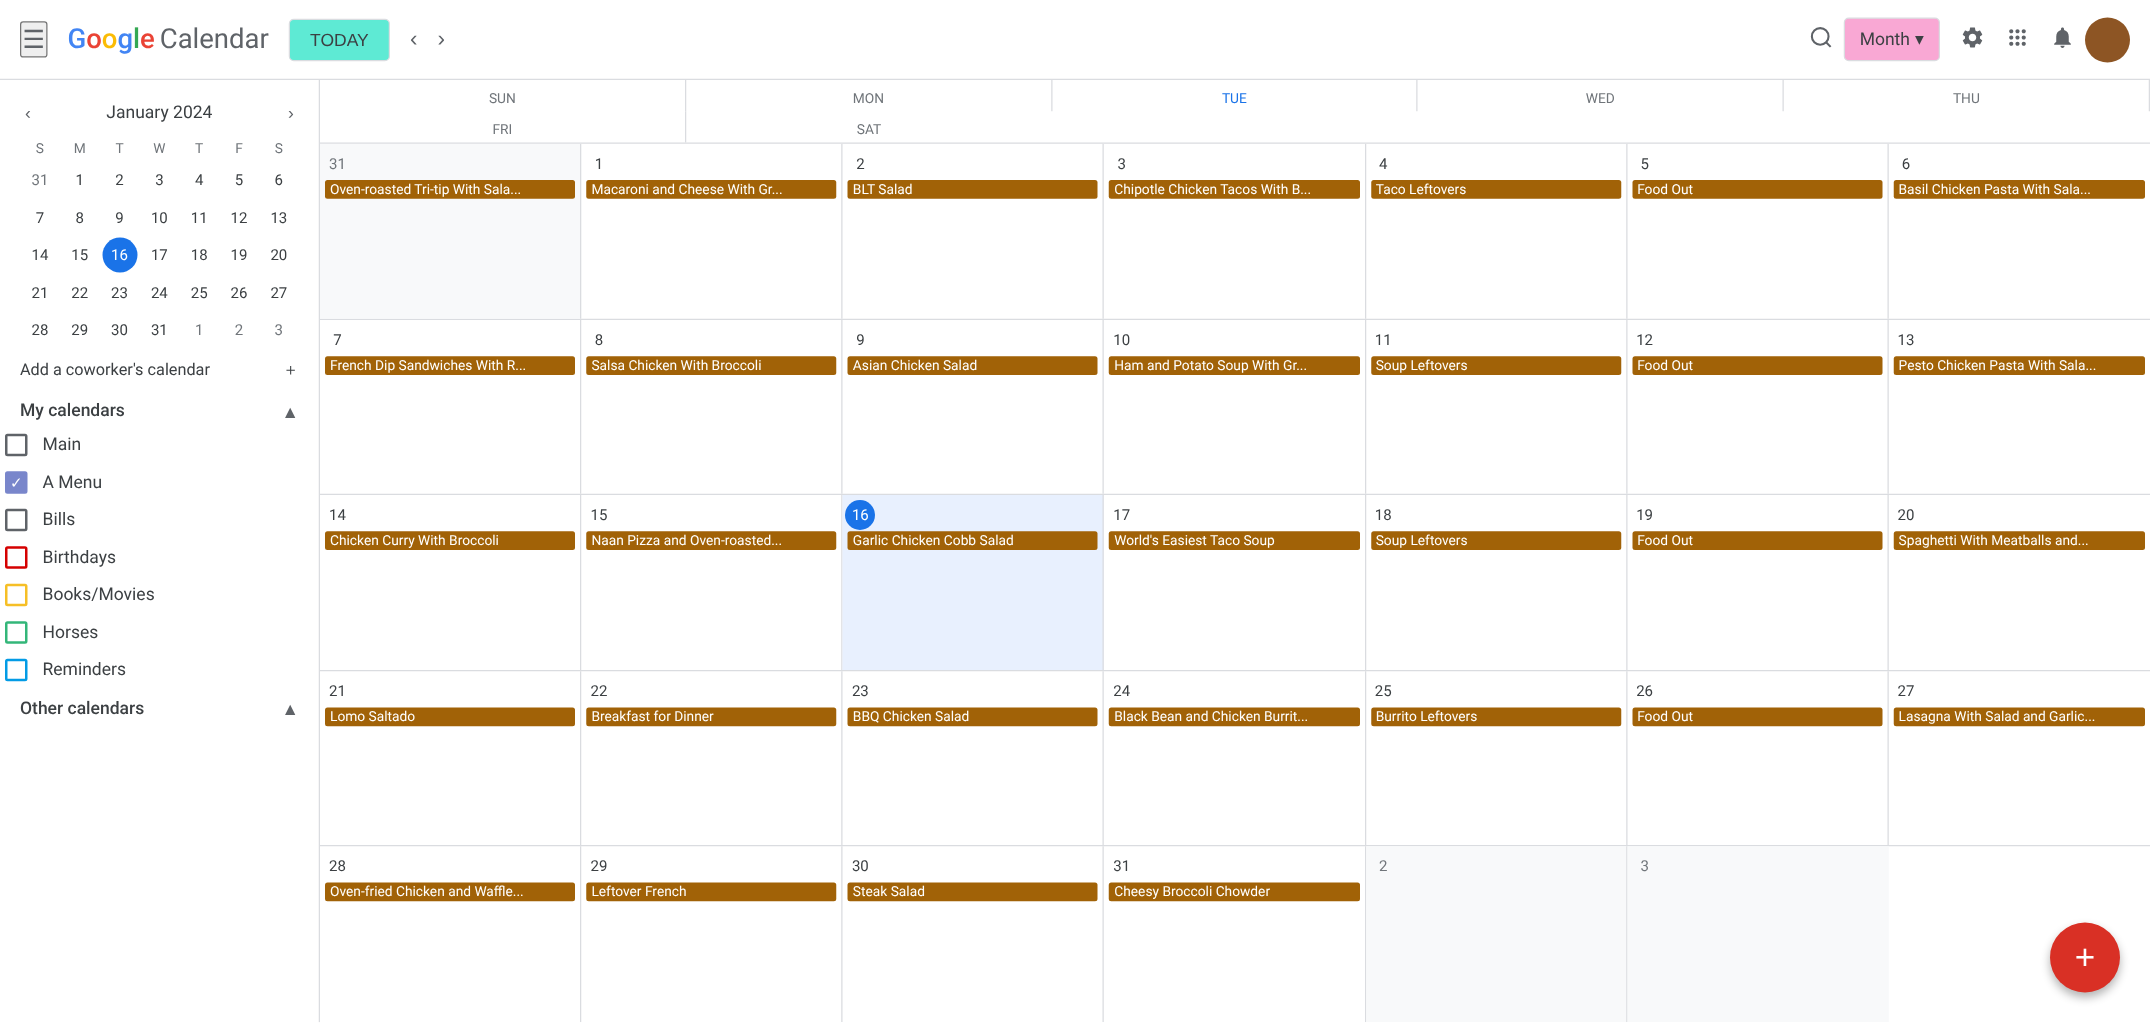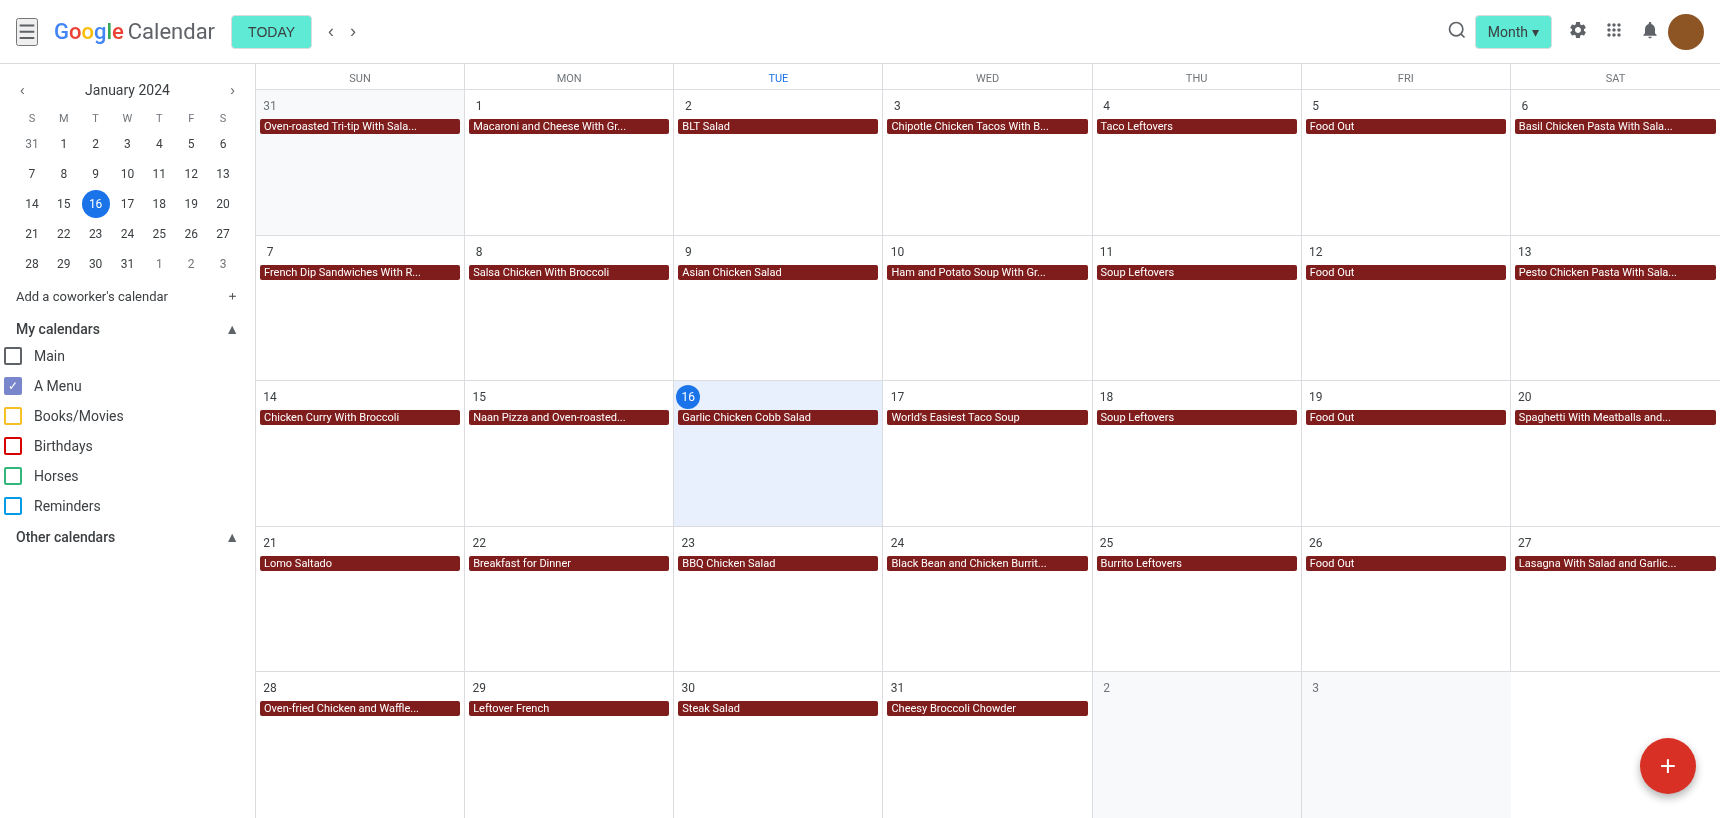--- a/index.html
+++ b/index.html
@@ -13,21 +13,21 @@
     .logo-o1 { color: #ea4335; }
     .logo-o2 { color: #fbbc05; }
     .logo-g2 { color: #4285f4; }
     .logo-l { color: #34a853; }
     .logo-e { color: #ea4335; }
     .app-name { font-size: 22px; color: #5f6368; font-weight: 400; margin-right: 16px; }
     .today-btn { border: 1px solid #dadce0; border-radius: 4px; padding: 8px 16px; font-size: 14px; color: #3c4043; cursor: pointer; background: #5eead4; margin-right: 8px; }
     .nav-arrow { background: none; border: none; color: #5f6368; font-size: 18px; cursor: pointer; padding: 6px 8px; border-radius: 50%; }
     .header-spacer { flex: 1; }
     .search-icon-btn { background: none; border: none; cursor: pointer; padding: 8px; color: #5f6368; }
-    .view-selector { border: 1px solid #dadce0; border-radius: 4px; padding: 8px 12px; font-size: 14px; color: #3c4043; cursor: pointer; background: #5eead4; margin-right: 8px; display: flex; align-items: center; gap: 4px; }
+    .view-selector { border: 1px solid #dadce0; border-radius: 4px; padding: 8px 12px; font-size: 14px; color: #3c4043; cursor: pointer; background: #f9a8d4; margin-right: 8px; display: flex; align-items: center; gap: 4px; }
     .settings-btn { background: none; border: none; cursor: pointer; padding: 8px; color: #5f6368; }
     .apps-btn { background: none; border: none; cursor: pointer; padding: 8px; color: #5f6368; }
     .notif-btn { background: none; border: none; cursor: pointer; padding: 8px; color: #5f6368; }
     .avatar { width: 32px; height: 32px; border-radius: 50%; background: #b26a00; overflow: hidden; cursor: pointer; }
 
     
     .main { display: flex; flex: 1; overflow: hidden; }
 
     
     .sidebar { width: 256px; flex-shrink: 0; border-right: 1px solid #dadce0; display: flex; flex-direction: column; padding: 16px 0; overflow-y: auto; }
@@ -46,37 +46,37 @@
     .cal-section-title { font-size: 14px; color: #3c4043; font-weight: 500; cursor: pointer; }
     .cal-section-toggle { background: none; border: none; cursor: pointer; color: #5f6368; font-size: 14px; }
     .cal-item { display: flex; align-items: center; padding: 6px 4px; cursor: pointer; }
     .cal-checkbox { width: 18px; height: 18px; border: 2px solid #5f6368; border-radius: 2px; margin-right: 12px; flex-shrink: 0; display: flex; align-items: center; justify-content: center; }
     .cal-checkbox.checked { background: #7986cb; border-color: #7986cb; }
     .cal-checkbox.checked-blue { background: #039be5; border-color: #039be5; }
     .cal-item-label { font-size: 14px; color: #3c4043; }
 
     
     .calendar-area { flex: 1; display: flex; flex-direction: column; overflow: hidden; }
-    .cal-header-row { display: grid; grid-template-columns: repeat(7, 1fr); border-bottom: 1px solid #dadce0; flex-shrink: 0; }
+    .cal-header-row { display: grid; grid-template-columns: repeat(5, 1fr); border-bottom: 1px solid #dadce0; flex-shrink: 0; }
     .cal-header-cell { padding: 8px 0 4px; text-align: center; font-size: 12px; color: #70757a; border-right: 1px solid #dadce0; }
     .cal-header-cell:last-child { border-right: none; }
     .cal-header-cell.today { color: #1a73e8; }
     .cal-header-day-name { font-size: 11px; text-transform: uppercase; }
 
     .cal-grid { flex: 1; display: grid; grid-template-rows: repeat(5, 1fr); overflow: hidden; }
     .cal-week { display: grid; grid-template-columns: repeat(7, 1fr); border-bottom: 1px solid #dadce0; }
     .cal-week:last-child { border-bottom: none; }
     .cal-cell { border-right: 1px solid #dadce0; padding: 4px 2px 2px; position: relative; overflow: hidden; }
     .cal-cell:last-child { border-right: none; }
     .cal-cell.other-month { background: #f8f9fa; }
     .cal-cell.today-cell { background: #e8f0fe; }
     .cell-day-num { font-size: 12px; color: #3c4043; text-align: left; padding: 2px 4px; display: inline-flex; align-items: center; justify-content: center; width: 24px; height: 24px; border-radius: 50%; }
     .cell-day-num.today-num { background: #1a73e8; color: #fff; }
     .cell-day-num.other-month-num { color: #70757a; }
-    .cal-event { background: #7f1d1d; color: #fff; font-size: 11px; border-radius: 2px; padding: 1px 4px; margin: 1px 2px; cursor: pointer; white-space: nowrap; overflow: hidden; text-overflow: ellipsis; }
+    .cal-event { background: #a16207; color: #fff; font-size: 11px; border-radius: 2px; padding: 1px 4px; margin: 1px 2px; cursor: pointer; white-space: nowrap; overflow: hidden; text-overflow: ellipsis; }
 
     
     .fab { position: fixed; bottom: 24px; right: 24px; width: 56px; height: 56px; border-radius: 50%; background: #d93025; color: #fff; border: none; font-size: 28px; cursor: pointer; display: flex; align-items: center; justify-content: center; box-shadow: 0 4px 8px rgba(0,0,0,0.3); }
   </style>
 </head>
 <body>
 
 <div class="header">
   <button class="hamburger">☰</button>
   <div class="google-logo">
@@ -189,26 +189,30 @@
       <div class="cal-checkbox checked-blue" style="border-color:#039be5;background:transparent;border:2px solid #5f6368;"></div>
       <span class="cal-item-label">Main</span>
     </div>
     <div class="cal-item">
       <div class="cal-checkbox checked" style="background:#7986cb;border-color:#7986cb;display:flex;align-items:center;justify-content:center;">
         <span style="color:#fff;font-size:12px;">✓</span>
       </div>
       <span class="cal-item-label">A Menu</span>
     </div>
     <div class="cal-item">
+      <div class="cal-checkbox"></div>
+      <span class="cal-item-label">Bills</span>
+    </div>
+    <div class="cal-item">
+      <div class="cal-checkbox" style="border-color:#d50000;"></div>
+      <span class="cal-item-label">Birthdays</span>
+    </div>
+    <div class="cal-item">
       <div class="cal-checkbox" style="border-color:#f6bf26;"></div>
       <span class="cal-item-label">Books/Movies</span>
-    </div>
-    <div class="cal-item">
-      <div class="cal-checkbox" style="border-color:#d50000;"></div>
-      <span class="cal-item-label">Birthdays</span>
     </div>
     <div class="cal-item">
       <div class="cal-checkbox" style="border-color:#33b679;"></div>
       <span class="cal-item-label">Horses</span>
     </div>
     <div class="cal-item">
       <div class="cal-checkbox" style="border-color:#039be5;"></div>
       <span class="cal-item-label">Reminders</span>
     </div>
 

